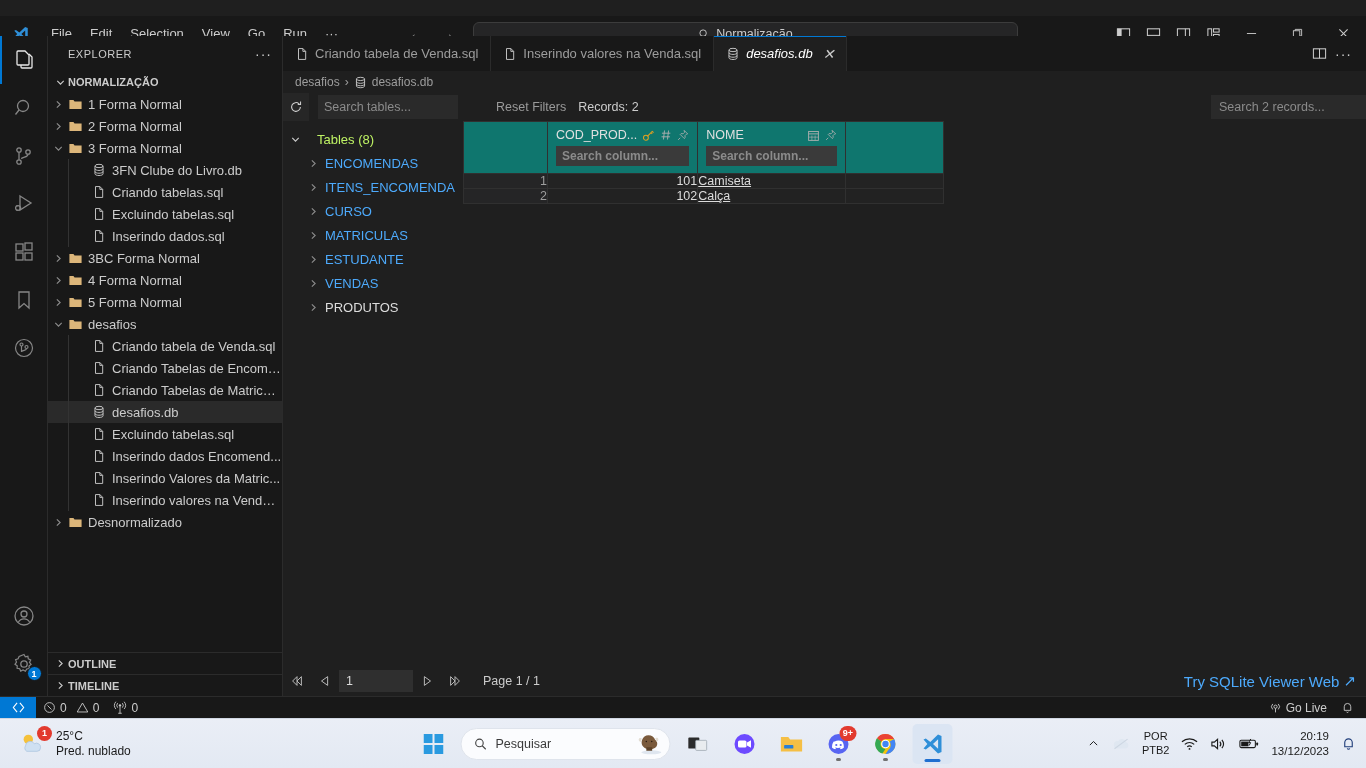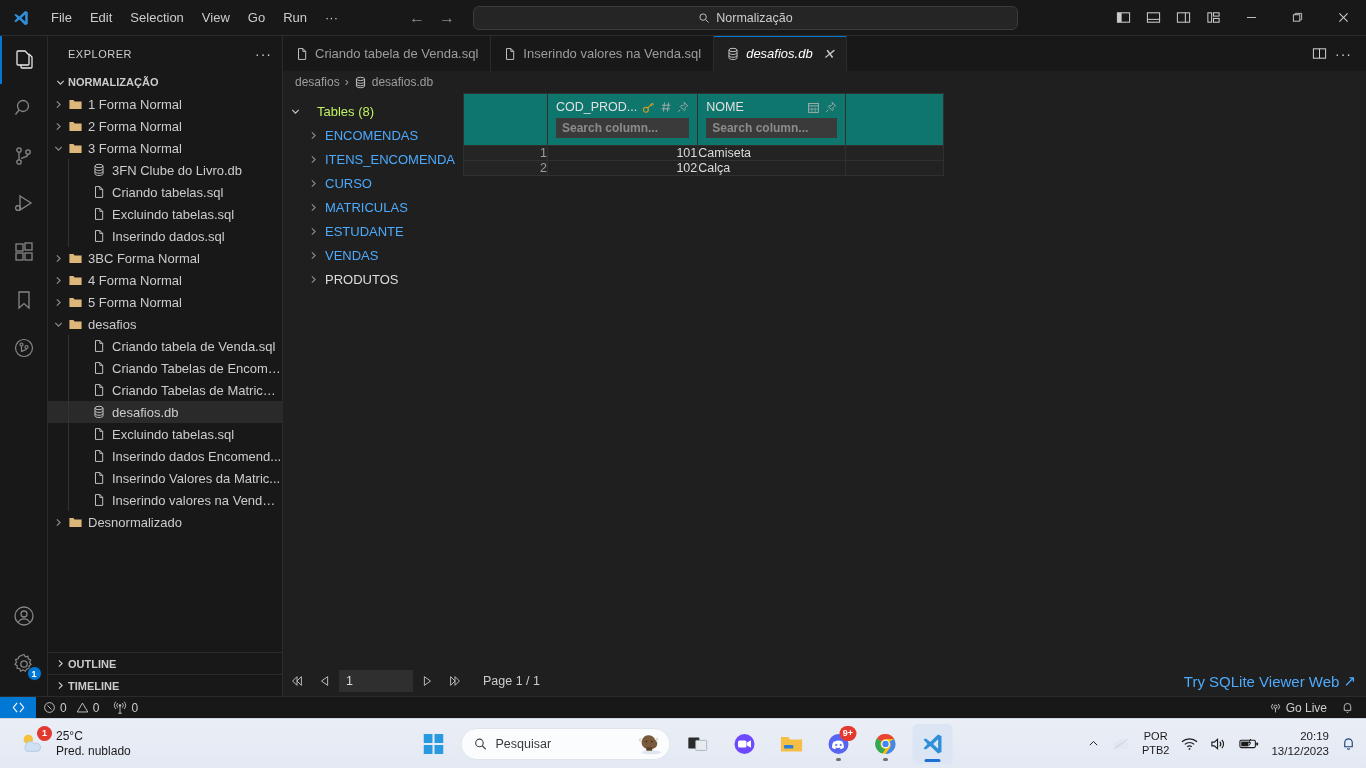--- a/index.html
+++ b/index.html
@@ -9,21 +9,21 @@
     font-family: "Liberation Sans", sans-serif;
     background: #1f1f1f;
     color: #cccccc;
     font-size: 13px;
     -webkit-font-smoothing: antialiased;
   }
   #app { position: relative; width: 1366px; height: 768px; }
 
   
   .titlebar {
-    position: absolute; top: 0; left: 0; width: 1366px; height: 36px;
+    position: absolute; top: 16px; left: 0; width: 1366px; height: 36px;
     background: #181818;
     display: flex; align-items: center;
     border-bottom: 1px solid #2b2b2b;
   }
   .vscode-logo { width: 42px; height: 36px; display: flex; align-items: center; justify-content: center; }
   .menu-items { display: flex; align-items: center; height: 36px; }
   .menu-item {
     padding: 3px 8px; font-size: 13px; color: #cccccc; cursor: default;
     border-radius: 3px; margin: 0 1px;
   }
@@ -176,21 +176,21 @@
   .th-inner { padding: 6px 8px 0 8px; display: flex; align-items: center; gap: 5px; }
   .th-name { font-size: 12.5px; color: #e0e0e0; font-weight: normal; }
   .th-icons { margin-left: auto; display: flex; align-items: center; gap: 5px; }
   .th-search {
     margin: 4px 8px 7px 8px; height: 20px; background: #3a3a3a;
     display: flex; align-items: center; padding-left: 6px;
     font-size: 12px; color: #8b8b8b;
   }
   .rowno { background: #252526; text-align: right; padding: 5px 9px; font-size: 12.5px; color: #9d9d9d; width: 84px; }
   .cell-num { text-align: right; padding: 5px 10px; font-size: 12.5px; color: #dcdcdc; background: #222222; }
-  .cell-txt { text-align: left; padding: 5px 10px; font-size: 12.5px; color: #dcdcdc; background: #222222; }
+  .cell-txt { text-align: left; padding: 5px 10px; font-size: 12.5px; color: #dcdcdc; background: #222222; text-decoration: underline; }
   .cell-blank { background: #222222; width: 98px; }
   tr.r1 .cell-num, tr.r1 .cell-txt, tr.r1 .cell-blank { background: #232323; }
 
   .sq-footer {
     position: absolute; bottom: 0; left: 0; width: 1083px; height: 30px;
     display: flex; align-items: center; background: #1f1f1f;
   }
   .pg-btn { width: 28px; height: 30px; display: flex; align-items: center; justify-content: center; color: #bdbdbd; font-size: 13px; }
   .pg-input {
     width: 74px; height: 22px; background: #2f2f2f; color: #dcdcdc;
@@ -727,20 +727,32 @@
         <svg width="13" height="13" viewBox="0 0 16 16">
             <ellipse cx="8" cy="3.6" rx="5" ry="2" fill="none" stroke="#cccccc" stroke-width="1.1"></ellipse>
             <path d="M3 3.6v8.8c0 1.1 2.2 2 5 2s5-.9 5-2V3.6" fill="none" stroke="#cccccc" stroke-width="1.1"></path>
             <path d="M3 7c0 1.1 2.2 2 5 2s5-.9 5-2M3 10c0 1.1 2.2 2 5 2s5-.9 5-2" fill="none" stroke="#cccccc" stroke-width="1.1"></path>
           </svg>
       </span>
       <span>desafios.db</span>
     </div>
 
     <div class="sqlite">
+      <div class="sq-toolbar">
+        <div class="sq-refresh">
+          <svg width="14" height="14" viewBox="0 0 16 16">
+              <path d="M13 8a5 5 0 1 1-1.6-3.7" fill="none" stroke="#cccccc" stroke-width="1.2"></path>
+              <path d="M13.2 1.8v3.2h-3.2" fill="none" stroke="#cccccc" stroke-width="1.2"></path>
+            </svg>
+        </div>
+        <div class="sq-search-tables">Search tables...</div>
+        <div class="sq-reset">Reset Filters</div>
+        <div class="sq-records">Records: 2</div>
+        <div class="sq-search-records">Search 2 records...</div>
+      </div>
 
       <div class="sq-body">
         <div class="sq-tables">
           <div class="sq-trow" style="padding-left:4px">
             <span class="chev">
               <svg width="11" height="11" viewBox="0 0 12 12">
                   <path d="M2.5 4.2L6 7.8l3.5-3.6" fill="none" stroke="#cccccc" stroke-width="1.2"></path>
                 </svg>
             </span>
             <span style="color:#bef264;margin-left:14px">Tables (8)</span>

